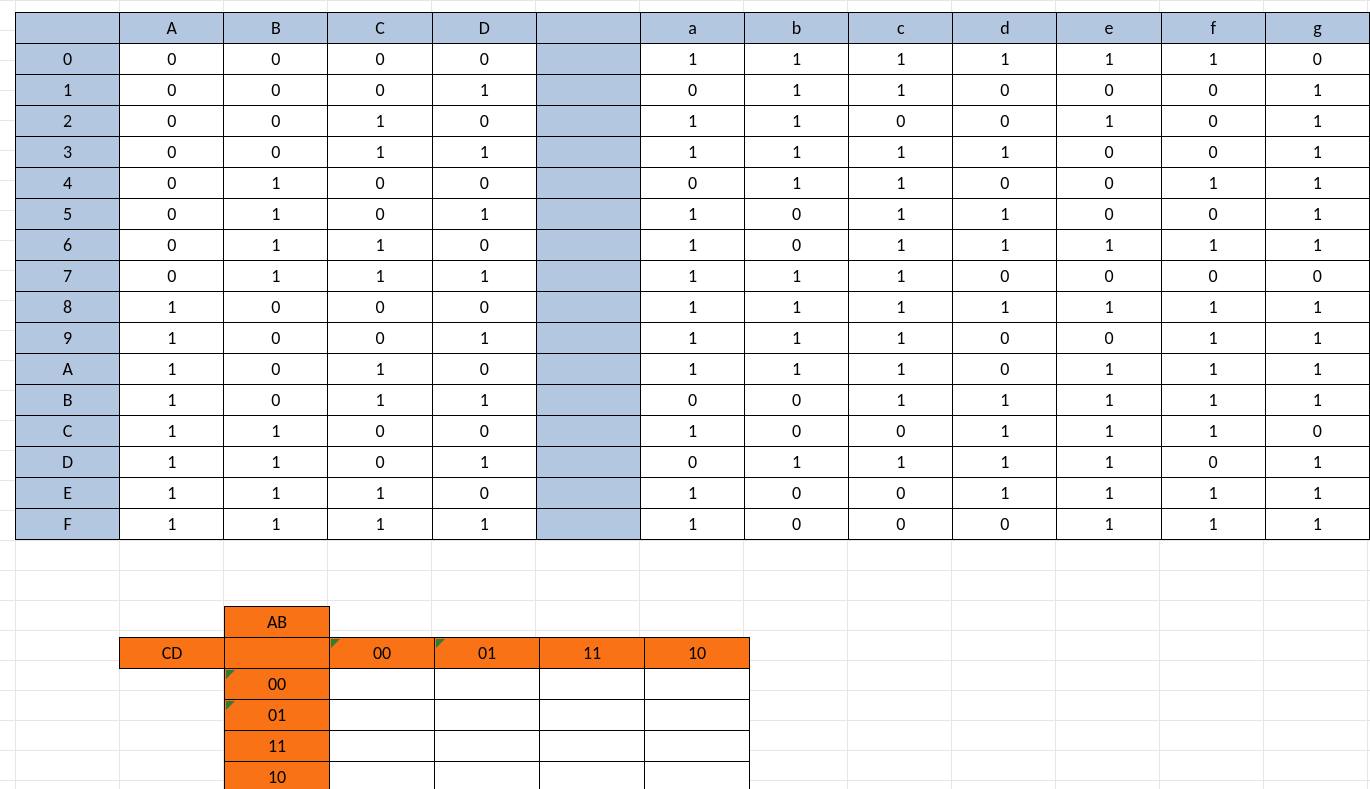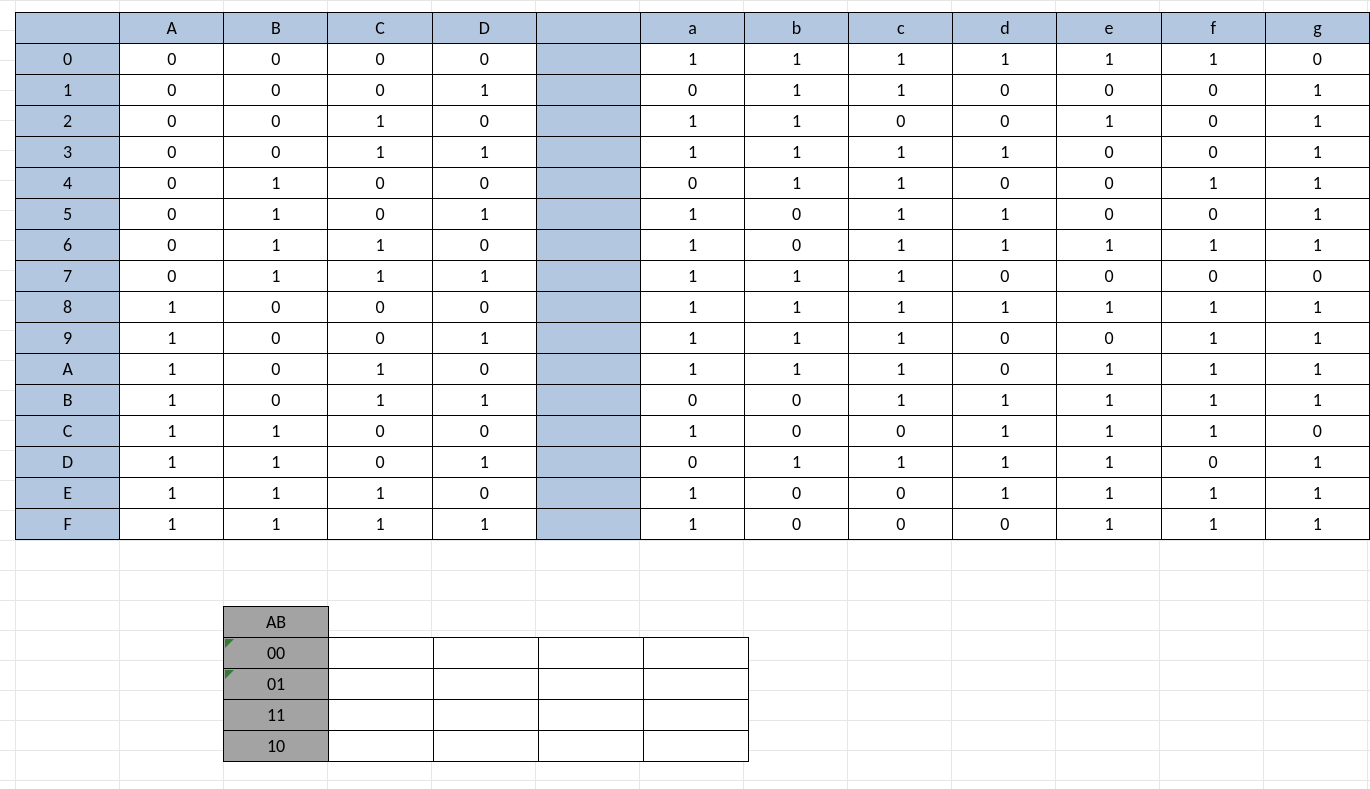--- a/index.html
+++ b/index.html
@@ -64,21 +64,21 @@
     table-layout: fixed;
   }
   .kmap td {
     width: 104px;
     height: 30px;
     text-align: center;
     vertical-align: middle;
     padding: 0;
   }
   .kmap .fill {
-    background: #a3a3a3;
+    background: #f97316;
     border: 1px solid #000;
     margin-top: 12px;
   }
   .kmap .cell {
     background: #fff;
     border: 1px solid #000;
   }
   .kmap .empty {
     border: none;
     background: transparent;
@@ -364,36 +364,50 @@
     <tbody>
         <tr>
       <td class="empty"></td>
       <td class="fill">AB</td>
       <td class="empty"></td>
       <td class="empty"></td>
       <td class="empty"></td>
       <td class="empty"></td>
     </tr>
     <tr>
-      <td class="empty"></td>
+      <td class="fill">CD</td>
+      <td class="fill"></td>
       <td class="fill" style="position:relative">
         <span class="tri" style="left:1px;top:1px"></span>
         <span>00</span>
       </td>
-      <td class="cell"></td>
-      <td class="cell"></td>
-      <td class="cell"></td>
-      <td class="cell"></td>
-    </tr>
-    <tr>
-      <td class="empty"></td>
       <td class="fill" style="position:relative">
         <span class="tri" style="left:1px;top:1px"></span>
         <span>01</span>
       </td>
+      <td class="fill">11</td>
+      <td class="fill">10</td>
+    </tr>
+    <tr>
+      <td class="empty"></td>
+      <td class="fill" style="position:relative">
+        <span class="tri" style="left:1px;top:1px"></span>
+        <span>00</span>
+      </td>
+      <td class="cell"></td>
+      <td class="cell"></td>
+      <td class="cell"></td>
+      <td class="cell"></td>
+    </tr>
+    <tr>
+      <td class="empty"></td>
+      <td class="fill" style="position:relative">
+        <span class="tri" style="left:1px;top:1px"></span>
+        <span>01</span>
+      </td>
       <td class="cell"></td>
       <td class="cell"></td>
       <td class="cell"></td>
       <td class="cell"></td>
     </tr>
     <tr>
       <td class="empty"></td>
       <td class="fill">11</td>
       <td class="cell"></td>
       <td class="cell"></td>

